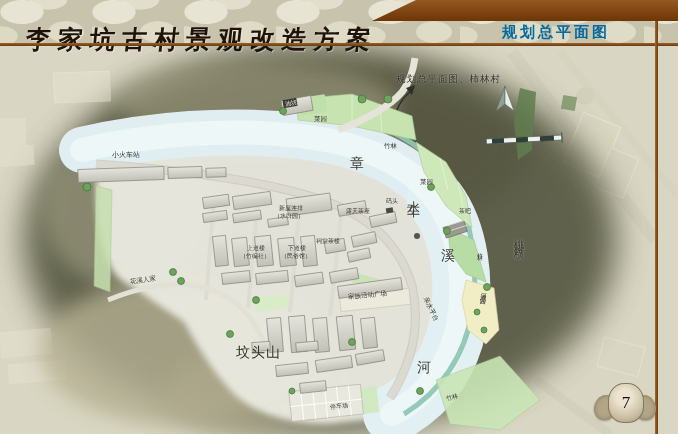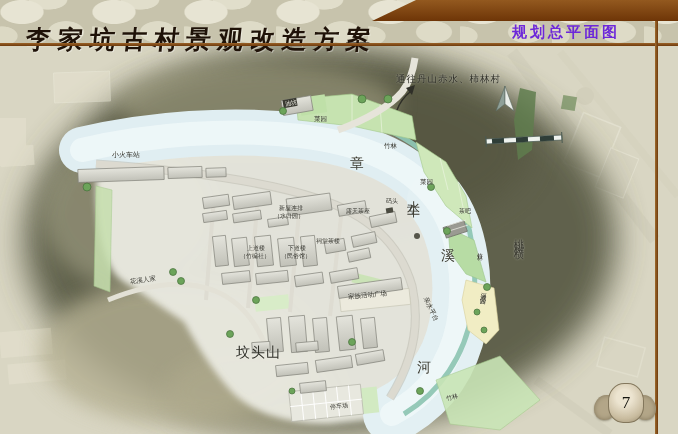--- a/index.html
+++ b/index.html
@@ -12,22 +12,22 @@
       radial-gradient(ellipse 30px 18px at 66px 32px,#dedbc7 58%,rgba(0,0,0,0) 62%),
       radial-gradient(ellipse 32px 16px at 48px 0px,#e1decb 58%,rgba(0,0,0,0) 62%),
       radial-gradient(ellipse 26px 16px at 2px 36px,#dcd9c4 58%,rgba(0,0,0,0) 62%);
     background-size:92px 44px;}
   .title{position:absolute;left:26px;top:6px;z-index:33;font-family:"DejaVu Serif",serif;
     font-size:25px;font-weight:bold;letter-spacing:7px;color:#1f1208;transform:skewX(-6deg);
     text-shadow:1px 1px 0 rgba(255,255,255,.35);white-space:nowrap;}
   .banner{position:absolute;left:372px;top:0;width:306px;height:21px;z-index:34;
     background:linear-gradient(#93591f,#6e3507);
     clip-path:polygon(44px 0,100% 0,100% 100%,0 100%);}
-  .section-title{position:absolute;right:58px;top:23px;z-index:34;font-size:15px;font-weight:bold;
-    letter-spacing:3px;color:#6d28d9;white-space:nowrap;}
+  .section-title{position:absolute;right:68px;top:23px;z-index:34;font-size:15px;font-weight:bold;
+    letter-spacing:3px;color:#0369a1;white-space:nowrap;}
   .rule{position:absolute;left:0;top:43px;width:678px;height:3px;z-index:35;
     background:linear-gradient(#9a6228,#6e3a0c);}
   .vrod{position:absolute;left:655px;top:21px;width:3px;height:413px;z-index:36;
     background:linear-gradient(90deg,#a06c2e,#6e3a0c);}
   
   .map-svg{position:absolute;left:0;top:0;z-index:1;}
   .lbl{position:absolute;z-index:10;line-height:1;color:#2e2e26;white-space:nowrap;
     text-shadow:0 0 2px rgba(255,255,255,.55);}
   .serif{font-family:"DejaVu Serif",serif;color:#3a3a30;}
   .v{writing-mode:vertical-rl;}
@@ -220,21 +220,21 @@
       <rect x="540" y="137" width="14" height="5" fill="#2f3e38"></rect>
       <path d="M486,134 V145 M562,134 V145" stroke="#4a5a52" stroke-width="1"></path>
     </g>
 
     <g>
       <path d="M397,110 C400,102 405,96 410,92" fill="none" stroke="#2f2f28" stroke-width="1.4"></path>
       <polygon points="406,88 415,85 412,95" fill="#2f2f28"></polygon>
     </g>
   </svg>
 
-  <span class="lbl" style="left:396px;top:74px;font-size:9.5px;letter-spacing:1px;">通往丹山赤水、柿林村</span>
+  <span class="lbl" style="left:396px;top:74px;font-size:9.5px;letter-spacing:1px;">规划总平面图、柿林村</span>
   <span class="lbl" style="left:112px;top:151px;font-size:7px;">小火车站</span>
   <span class="lbl tag" style="left:285px;top:100px;font-size:6px;transform:rotate(-10deg);">油坊</span>
   <span class="lbl" style="left:314px;top:116px;font-size:6.5px;">菜园</span>
   <span class="lbl" style="left:384px;top:143px;font-size:6.5px;">竹林</span>
   <span class="lbl serif" style="left:350px;top:156px;font-size:14px;">章</span>
   <span class="lbl" style="left:420px;top:179px;font-size:6.5px;">菜园</span>
   <span class="lbl serif v" style="left:407px;top:190px;font-size:13px;letter-spacing:4px;">水车</span>
   <span class="lbl" style="left:386px;top:198px;font-size:6px;">码头</span>
   <span class="lbl" style="left:346px;top:208px;font-size:6px;">露天茶座</span>
   <span class="lbl" style="left:459px;top:208px;font-size:6px;">茶吧</span>

